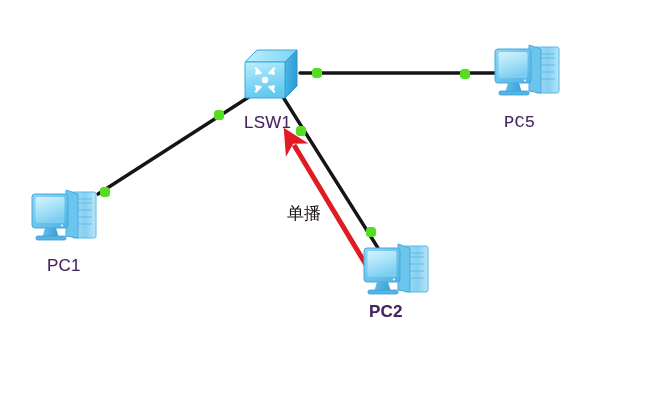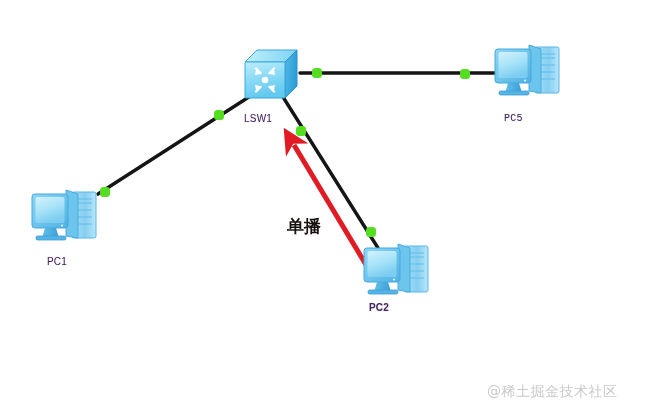--- a/index.html
+++ b/index.html
@@ -18,21 +18,21 @@
   #topology-svg {
     position: absolute;
     left: 0;
     top: 0;
     width: 664px;
     height: 414px;
   }
   .node-label {
     position: absolute;
     color: #45245f;
-    font-size: 10px;
+    font-size: 17px;
     font-family: "Liberation Sans", "DejaVu Sans", sans-serif;
     white-space: nowrap;
     letter-spacing: 0.2px;
     text-shadow: 0 0 1px rgba(69,36,95,0.25);
   }
   .flow-label {
     position: absolute;
     color: #16110f;
     font-size: 17px;
     font-family: "DejaVu Sans", "Liberation Sans", sans-serif;
@@ -159,17 +159,16 @@
     <g>
       <use href="#icon-pc" x="489" y="41" width="76" height="66"></use>
     </g>
   </svg>
 
   <div class="node-label" style="left:244px; top:113px;">LSW1</div>
   <div class="node-label" style="left:47px; top:256px;text-align:right;">PC1</div>
   <div class="node-label" style="left:369px; top:302px;font-weight:bold;">PC2</div>
   <div class="node-label" style="left:504px; top:113px;font-family:Liberation Mono, monospace;">PC5</div>
 
-  <div class="flow-label" style="left:287px; top:215px;font-weight:bold;">单播</div>
+  <div class="flow-label" style="left:287px; top:202px;">单播</div>
 
-  <div class="watermark" style="left:487px; top:383px;">@稀土掘金技术社区</div>
 
 </div>
 
 </body></html>

